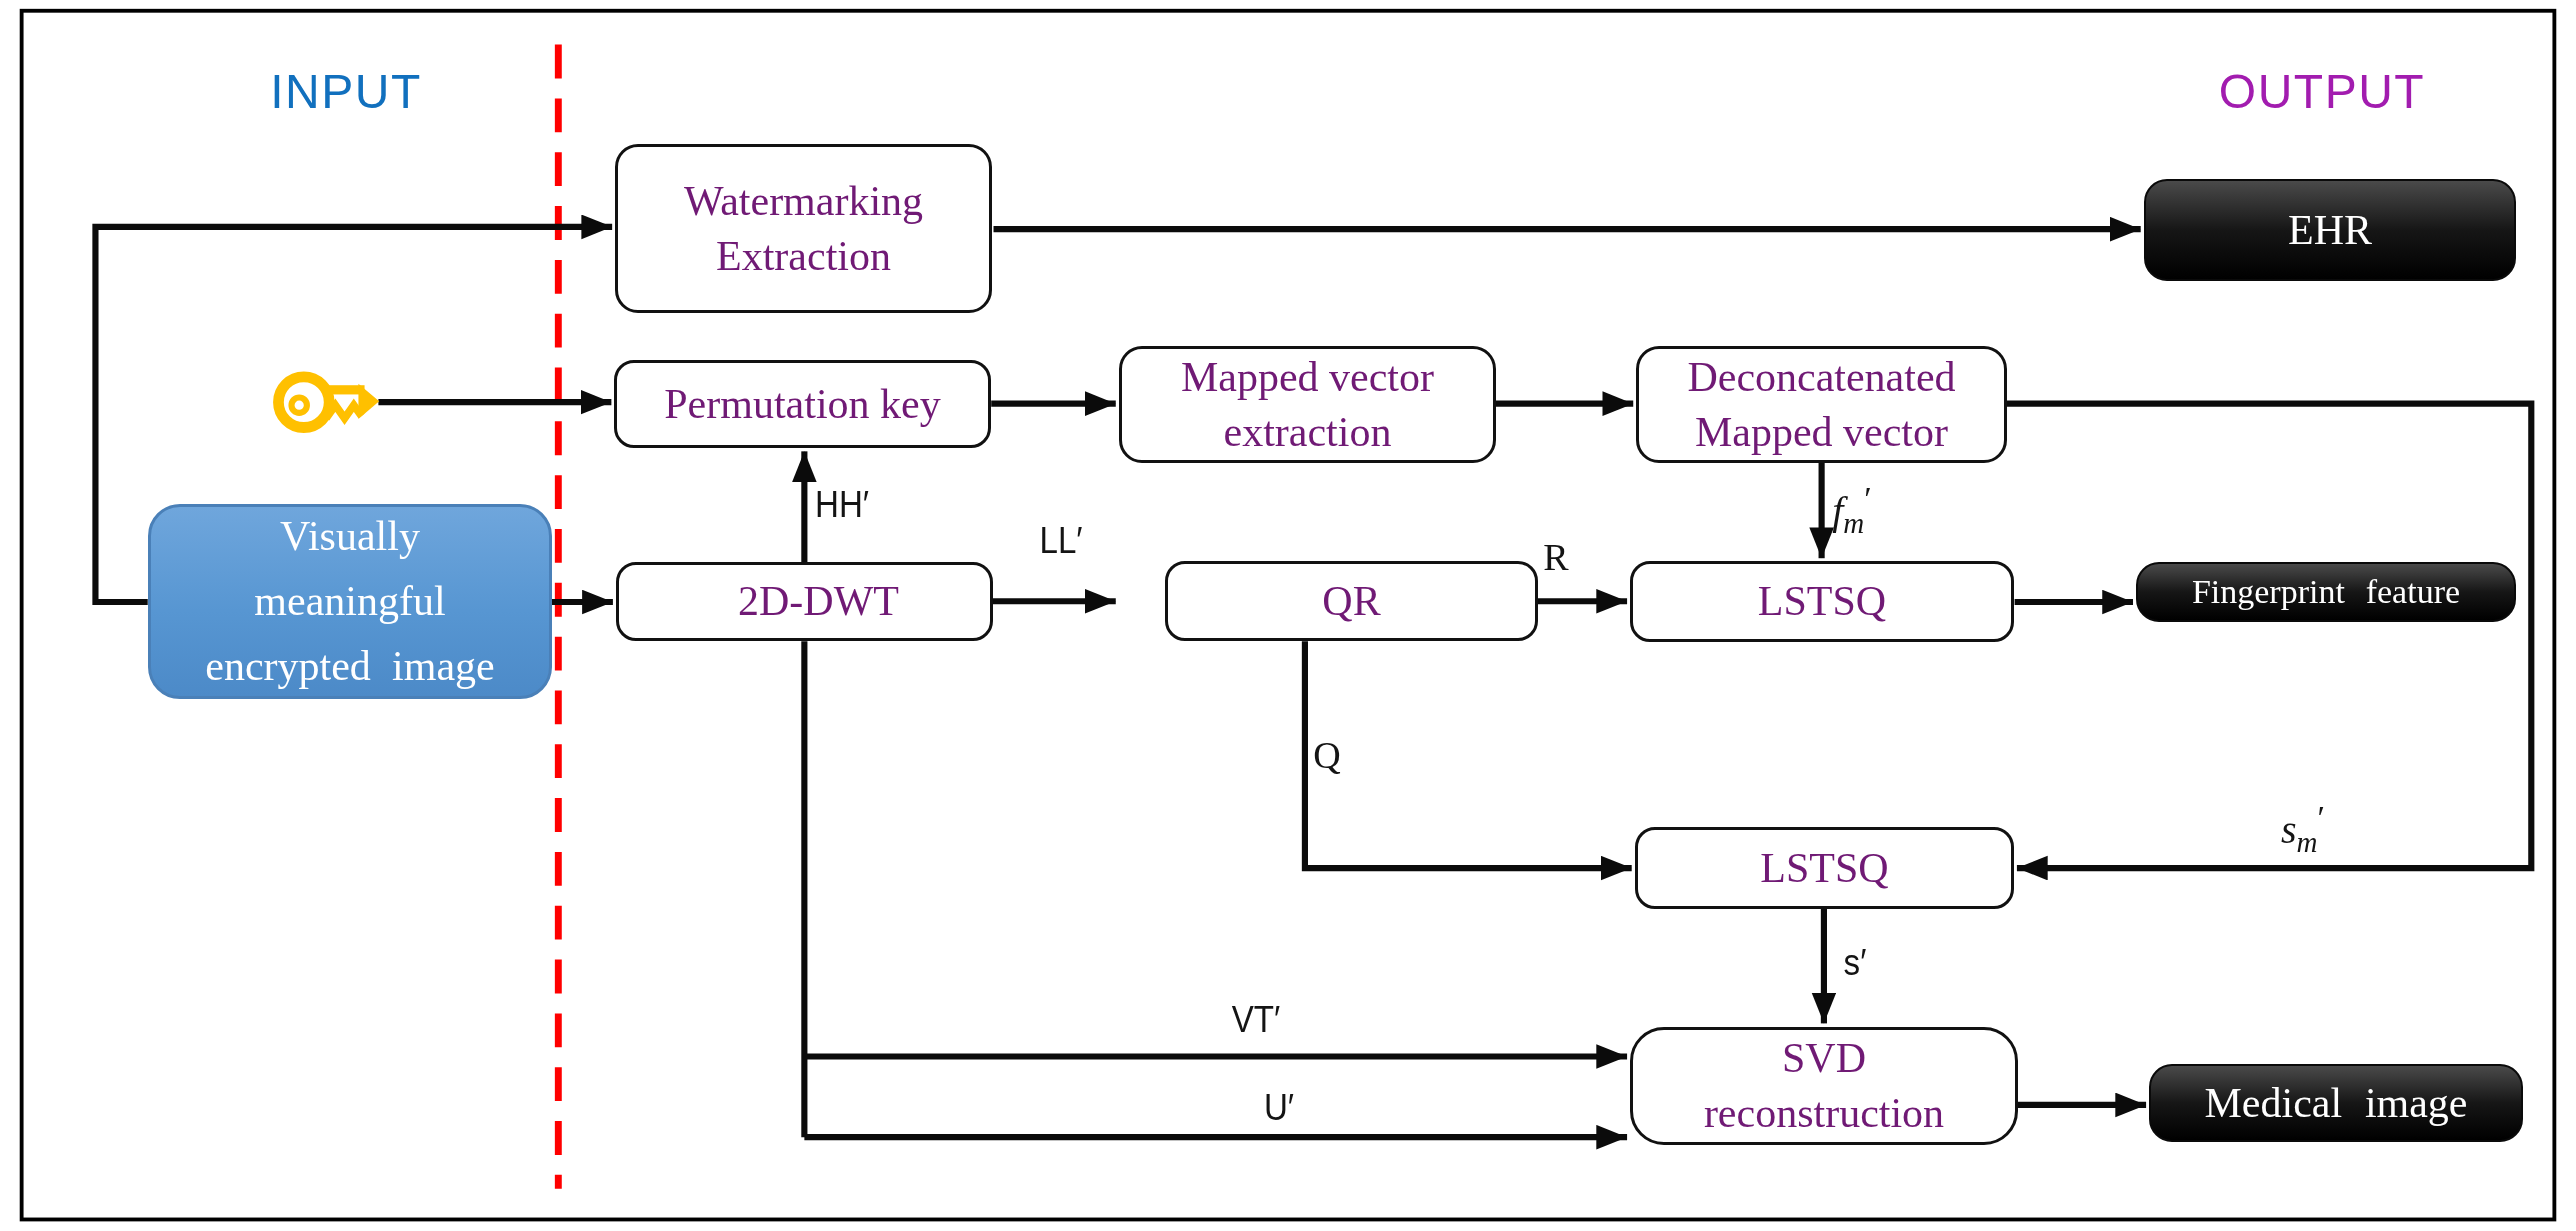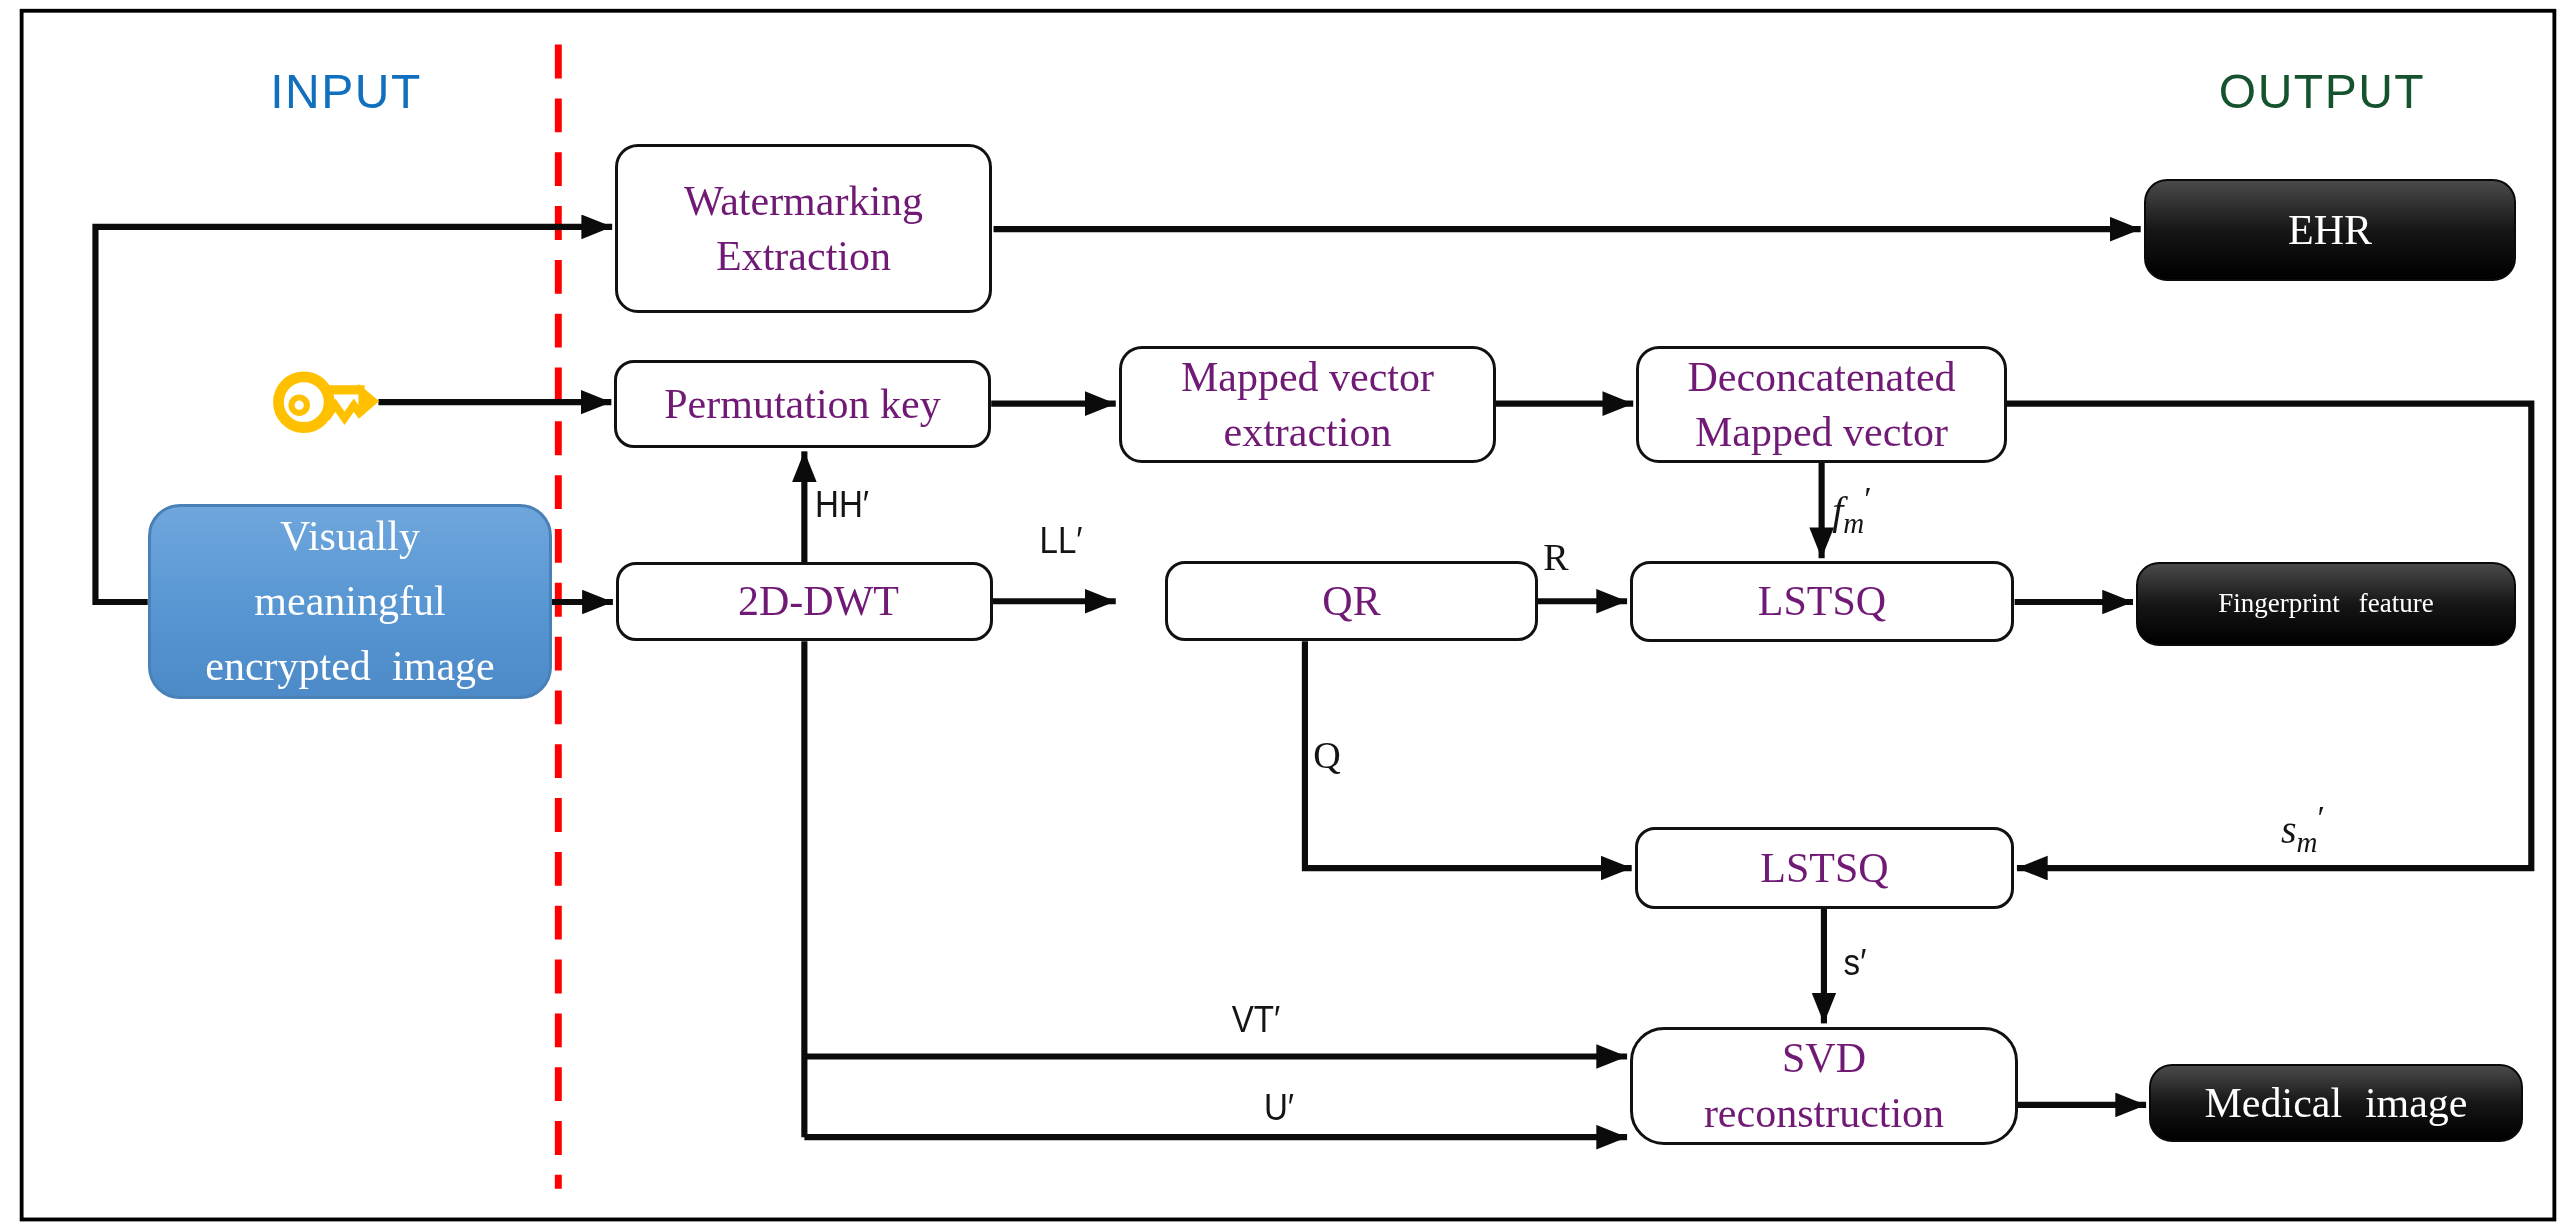--- a/index.html
+++ b/index.html
@@ -9,21 +9,21 @@
   }
   #wires{position:absolute;left:0;top:0;width:100%;height:100%;}
 
   
   .corner-label{
     position:absolute;transform:translate(-50%,-50%);
     font-family:"Liberation Sans", sans-serif;
     font-size:48px;letter-spacing:1.5px;white-space:nowrap;
   }
   #input-label{color:var(--input-text,#1170BE);}
-  #output-label{color:#14532d;}
+  #output-label{color:#a21caf;}
 
   
   .node{
     position:absolute;display:flex;align-items:center;justify-content:center;
     text-align:center;box-sizing:border-box;
     background:#ffffff;border:3.1px solid #111111;border-radius:23px;
     color:#701a75;font-size:42px;line-height:1.3;
   }
   .node span{display:block;}
 
@@ -162,21 +162,21 @@
   </div>
 
   <div class="node blue" style="left:148px;top:504px;width:404px;height:195px;border-radius:32px;text-align:center;">
     <span>Visually meaningful encrypted image</span>
   </div>
 
   <div class="node black" style="left:2144px;top:179px;width:372px;height:102px;">
     <span>EHR</span>
   </div>
 
-  <div class="node black" style="left:2136px;top:562px;width:380px;height:84px;font-size:27px;">
+  <div class="node black" style="left:2136px;top:562px;width:380px;height:60px;font-size:34px;">
     <span>Fingerprint feature</span>
   </div>
 
   <div class="node black" style="left:2149px;top:1064px;width:374px;height:78px;">
     <span>Medical image</span>
   </div>
 
   <div class="elabel sans" style="left:842px;top:505px;">HH′</div>
   <div class="elabel sans" style="left:1061px;top:541px;">LL′</div>
   <div class="elabel serif" style="left:1556px;top:557px;">R</div>

